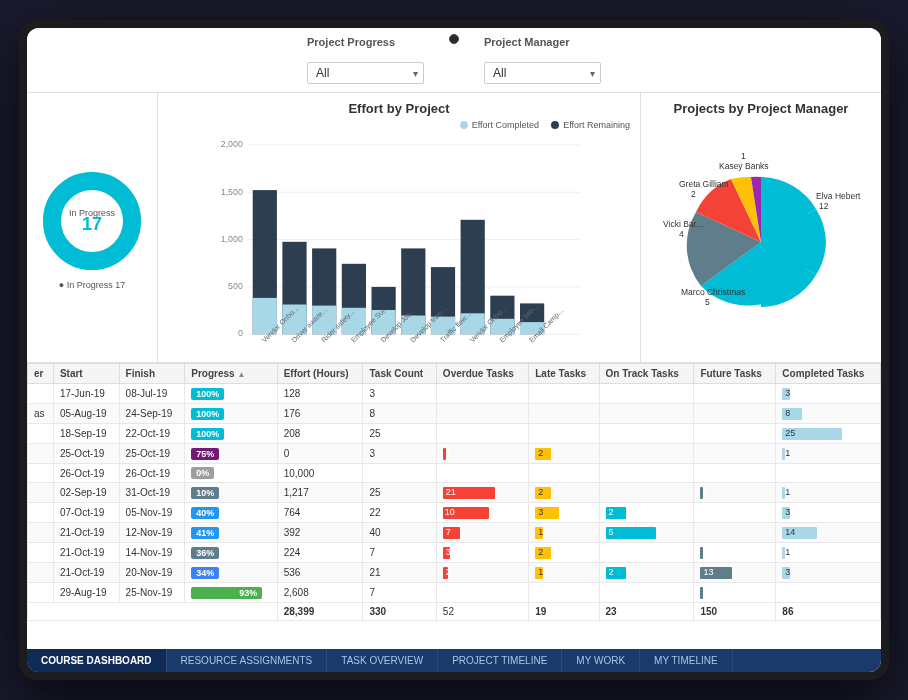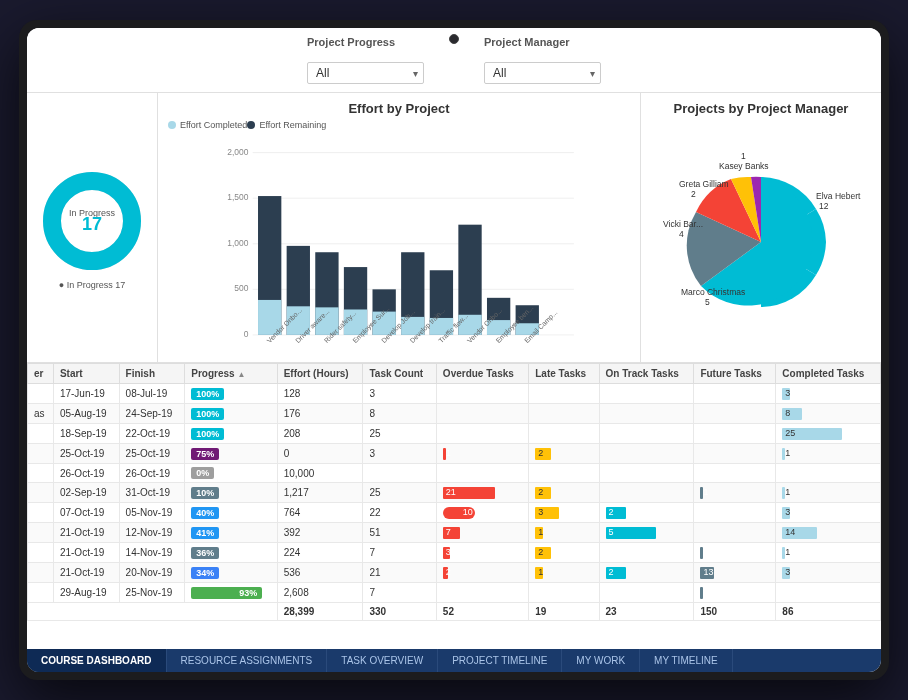--- a/index.html
+++ b/index.html
@@ -138,22 +138,23 @@
     .chart-title {
       font-size: 13px;
       font-weight: 600;
       color: #333;
       text-align: center;
       margin-bottom: 4px;
     }
 
     .chart-legend {
       display: flex;
-      justify-content: flex-start;
-      margin-bottom: 12px;
+      gap: 12px;
+      justify-content: flex-end;
+      margin-bottom: 4px;
     }
     .legend-item {
       display: flex;
       align-items: center;
       gap: 4px;
       font-size: 9px;
       color: #555;
     }
     .legend-dot {
       width: 8px;
@@ -550,37 +551,37 @@
                   <td></td>
                   <td>07-Oct-19</td>
                   <td>05-Nov-19</td>
                   <td>
                     <div class="progress-bar-cell">
                       <span class="badge" style="background: rgb(33, 150, 243);">40%</span>
                     </div>
                   </td>
                   <td>764</td>
                   <td>22</td>
-                  <td><span class="mini-bar" style="background: rgb(244, 67, 54); width: 32px; color: rgb(255, 255, 255); font-size: 9px; padding-left: 20px; border-radius: 6px;"> 10</span></td>
+                  <td><span class="mini-bar" style="background: rgb(244, 67, 54); width: 46px; color: rgb(255, 255, 255); font-size: 9px; padding-left: 2px;"> 10</span></td>
                   <td><span class="mini-bar" style="background: rgb(255, 193, 7); width: 24px; color: rgb(51, 51, 51); font-size: 9px; padding-left: 3px;"> 3</span></td>
                   <td><span class="mini-bar" style="background: rgb(0, 188, 212); width: 20px; color: rgb(255, 255, 255); font-size: 9px; padding-left: 3px;"> 2</span></td>
                   <td></td>
                   <td><span class="mini-bar" style="background: rgb(168, 216, 232); width: 7.5px; color: rgb(51, 51, 51); font-size: 9px; padding-left: 3px;"> 3</span></td>
                 </tr>
                 <tr>
                   <td></td>
                   <td>21-Oct-19</td>
                   <td>12-Nov-19</td>
                   <td>
                     <div class="progress-bar-cell">
                       <span class="badge" style="background: rgb(33, 150, 243);">41%</span>
                     </div>
                   </td>
                   <td>392</td>
-                  <td>51</td>
+                  <td>40</td>
                   <td><span class="mini-bar" style="background: rgb(244, 67, 54); width: 17.5px; color: rgb(255, 255, 255); font-size: 9px; padding-left: 3px;"> 7</span></td>
                   <td><span class="mini-bar" style="background: rgb(255, 193, 7); width: 8px; color: rgb(51, 51, 51); font-size: 9px; padding-left: 3px;"> 1</span></td>
                   <td><span class="mini-bar" style="background: rgb(0, 188, 212); width: 50px; color: rgb(255, 255, 255); font-size: 9px; padding-left: 3px;"> 5</span></td>
                   <td></td>
                   <td><span class="mini-bar" style="background: rgb(168, 216, 232); width: 35px; color: rgb(51, 51, 51); font-size: 9px; padding-left: 3px;"> 14</span></td>
                 </tr>
                 <tr>
                   <td></td>
                   <td>21-Oct-19</td>
                   <td>14-Nov-19</td>
@@ -604,21 +605,21 @@
                   <td>
                     <div class="progress-bar-cell">
                       <span class="badge" style="background: #3b82f6;">34%</span>
                     </div>
                   </td>
                   <td>536</td>
                   <td>21</td>
                   <td><span class="mini-bar" style="background: rgb(244, 67, 54); width: 5px; color: rgb(255, 255, 255); font-size: 9px; padding-left: 3px;"> 2</span></td>
                   <td><span class="mini-bar" style="background: rgb(255, 193, 7); width: 8px; color: rgb(51, 51, 51); font-size: 9px; padding-left: 3px;"> 1</span></td>
                   <td><span class="mini-bar" style="background: rgb(0, 188, 212); width: 20px; color: rgb(255, 255, 255); font-size: 9px; padding-left: 3px;"> 2</span></td>
-                  <td><span class="mini-bar" style="background: rgb(96, 125, 139); width: 14px; color: rgb(255, 255, 255); font-size: 9px; padding-left: 3px;"> 13</span></td>
+                  <td><span class="mini-bar" style="background: rgb(96, 125, 139); width: 32px; color: rgb(255, 255, 255); font-size: 9px; padding-left: 3px;"> 13</span></td>
                   <td><span class="mini-bar" style="background: rgb(168, 216, 232); width: 7.5px; color: rgb(51, 51, 51); font-size: 9px; padding-left: 3px;"> 3</span></td>
                 </tr>
                 <tr>
                   <td></td>
                   <td>29-Aug-19</td>
                   <td>25-Nov-19</td>
                   <td>
                     <div class="progress-bar-cell">
                       <span class="badge" style="background: rgb(76, 175, 80); padding-left: 48px;">93%</span>
                     </div>
@@ -630,21 +631,21 @@
                   <td></td>
                   <td><span class="mini-bar" style="background: rgb(96, 125, 139); width: 2.5px; color: rgb(255, 255, 255); font-size: 9px; padding-left: 3px;"> 1</span></td>
                   <td></td>
                 </tr>
               </tbody>
             <tfoot>
               <tr>
                 <td colspan="4"></td>
                 <td style="font-weight:600;">28,399</td>
                 <td style="font-weight:700;">330</td>
-                <td style="font-weight:700;">52</td>
+                <td style="font-weight:400;">52</td>
                 <td style="font-weight:600;">19</td>
                 <td style="font-weight:600;">23</td>
                 <td style="font-weight:600;">150</td>
                 <td style="font-weight:600;">86</td>
               </tr>
             </tfoot>
           </table>
         </div>
       </div>
 

